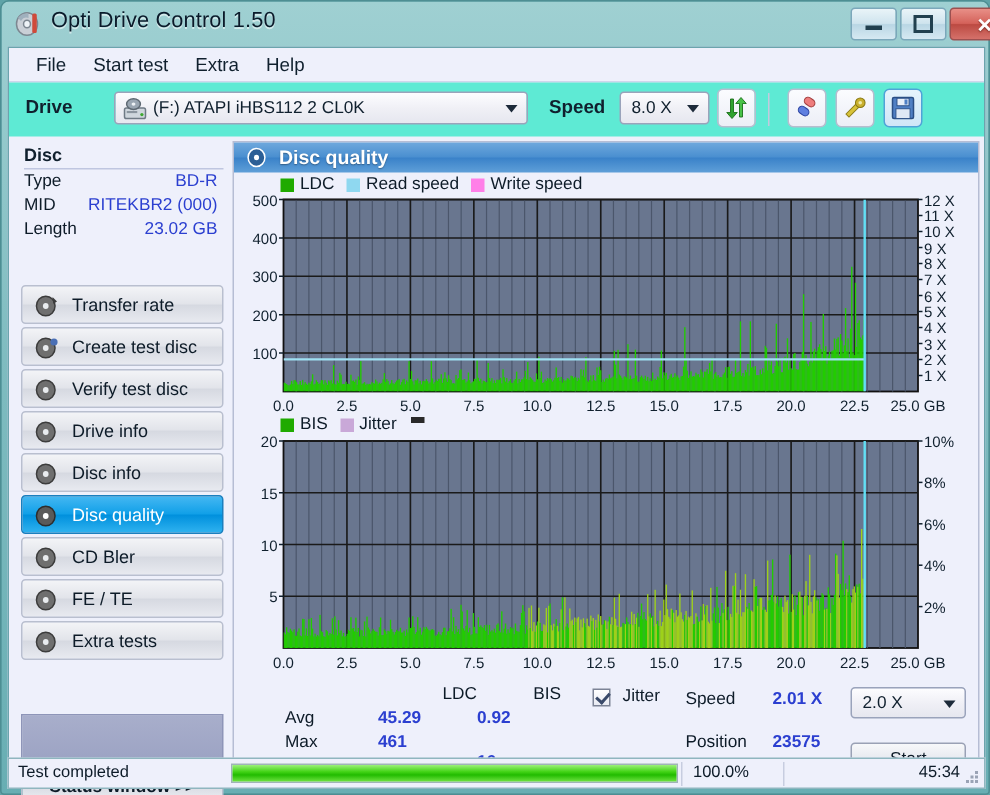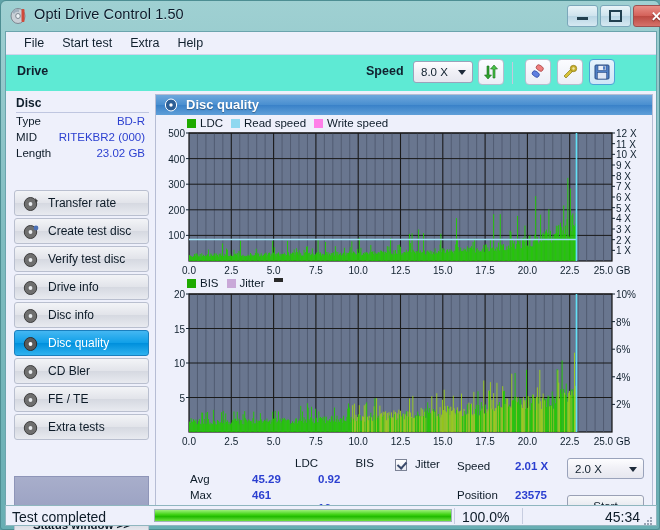--- a/index.html
+++ b/index.html
@@ -173,21 +173,21 @@
     border:1px solid #9aa1b5;border-radius:3px;
     background:linear-gradient(180deg,#f7f8fa 0%,#e8eaf0 48%,#dcdee6 52%,#f0f1f5 100%);
     font-size:11.5px;color:#0d1b28;
     display:flex;align-items:center;justify-content:center;
   }
 
   
   .statusbar{
     position:absolute;left:4px;top:504px;width:652px;height:21px;
     background:#eef0fb;border:1px solid #8fb6bf;box-sizing:border-box;
-    font-size:14px;color:#0d1b28;
+    font-size:11px;color:#0d1b28;
   }
   .sb-text{position:absolute;left:6px;top:3px;}
   .sb-progouter{
     position:absolute;left:148px;top:3px;width:298px;height:13px;
     box-sizing:border-box;border:1px solid #9fb3b8;background:#f2f4fa;
   }
   .sb-progfill{
     position:absolute;left:0;top:0;height:100%;
     background:linear-gradient(180deg,#9cf07a 0%,#44d418 40%,#21bb00 60%,#6de23f 100%);
   }
@@ -234,20 +234,33 @@
       <div class="menuitem">File</div>
       <div class="menuitem">Start test</div>
       <div class="menuitem">Extra</div>
       <div class="menuitem">Help</div>
     </div>
     <div class="menusep"></div>
 
     <div class="toolbar">
       <span class="tb-label" style="left:11px;">Drive</span>
 
+      <div class="combo" style="left:70px;top:6px;width:276px;height:22px;">
+        <span class="drv-ico">
+          <svg width="16" height="15" viewBox="0 0 16 15">
+            <rect x="1" y="7" width="14" height="7" rx="1.2" fill="#cfd6dd" stroke="#6f7a85"></rect>
+            <rect x="2.5" y="9" width="7" height="1.4" fill="#8b959f"></rect>
+            <circle cx="12.6" cy="11.4" r="1.1" fill="#3fa832"></circle>
+            <ellipse cx="7" cy="4.4" rx="4.6" ry="3.6" fill="#9aa6b2" stroke="#5e6973"></ellipse>
+            <ellipse cx="7" cy="4.4" rx="1.3" ry="1.1" fill="#eef2f6"></ellipse>
+          </svg>
+        </span>
+        <span class="cval" style="left:25px;">(F:)  ATAPI iHBS112  2 CL0K</span>
+        <span class="arrow"></span>
+      </div>
 
       <span class="tb-label" style="left:360px;">Speed</span>
 
       <div class="combo" style="left:407px;top:6px;width:60px;height:22px;">
         <span class="cval">8.0 X</span>
         <span class="arrow"></span>
       </div>
 
       <div class="tbtn" style="left:472px;">
         <svg width="18" height="18" viewBox="0 0 18 18">

